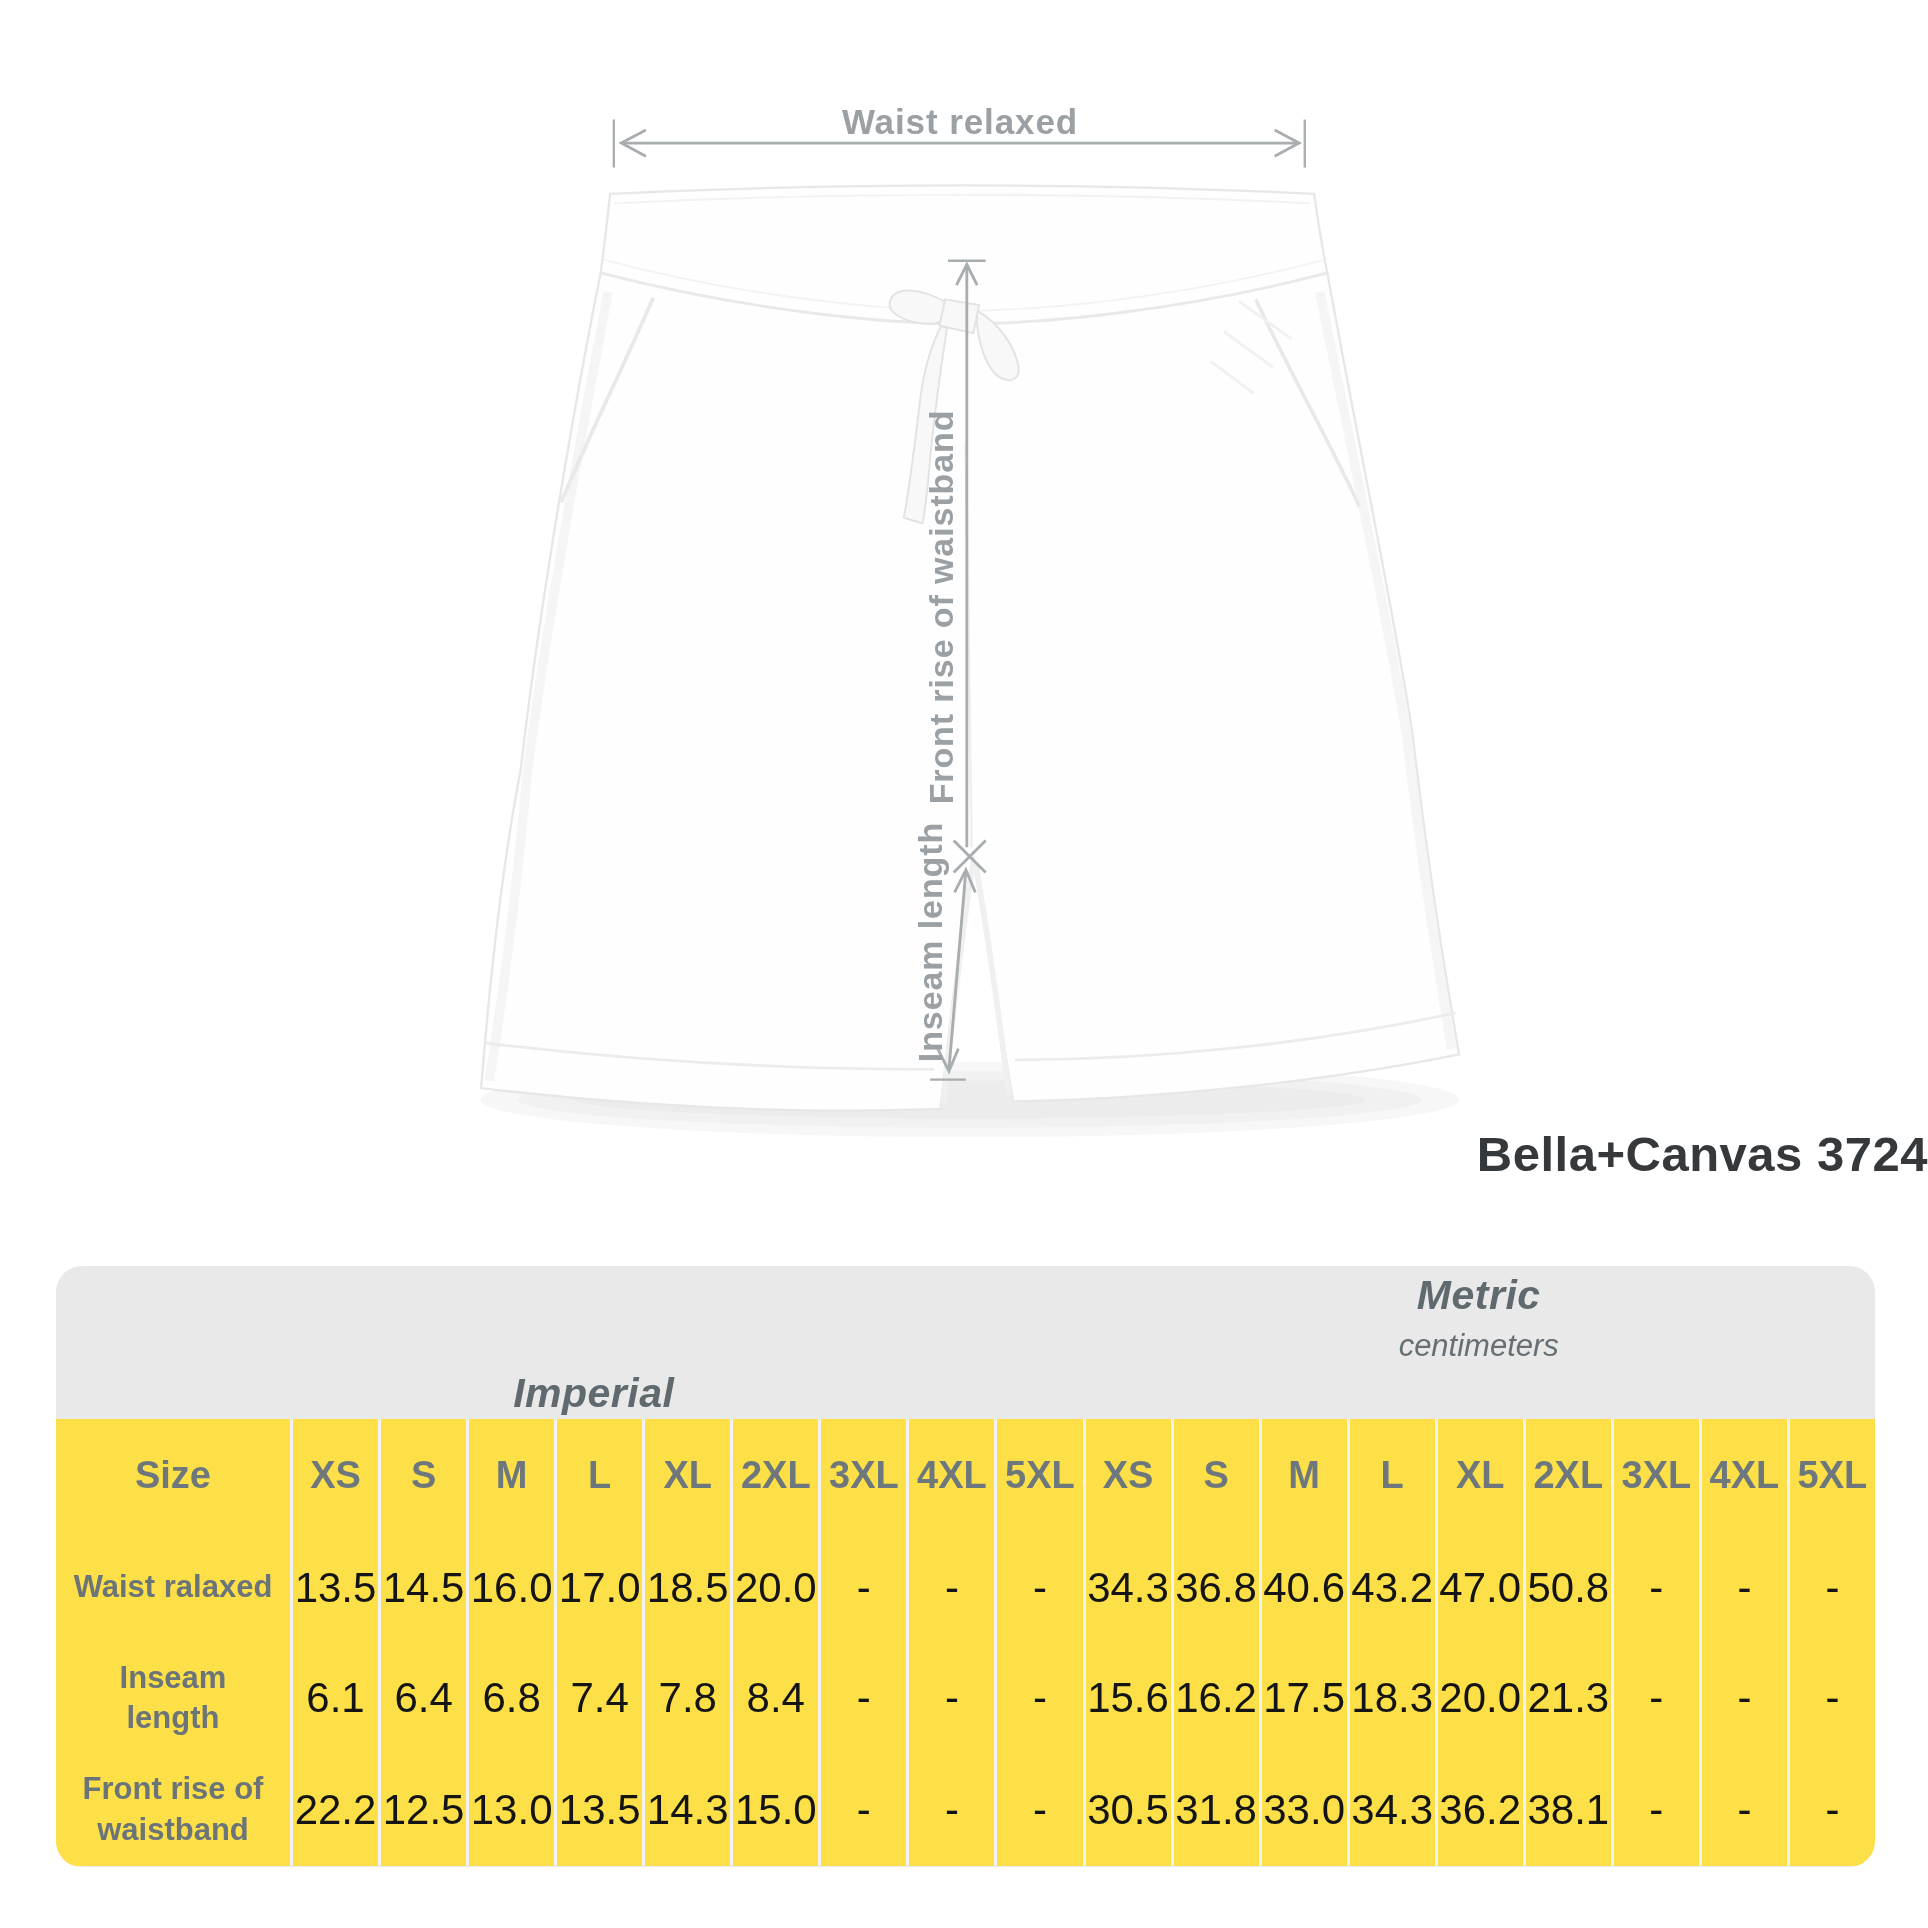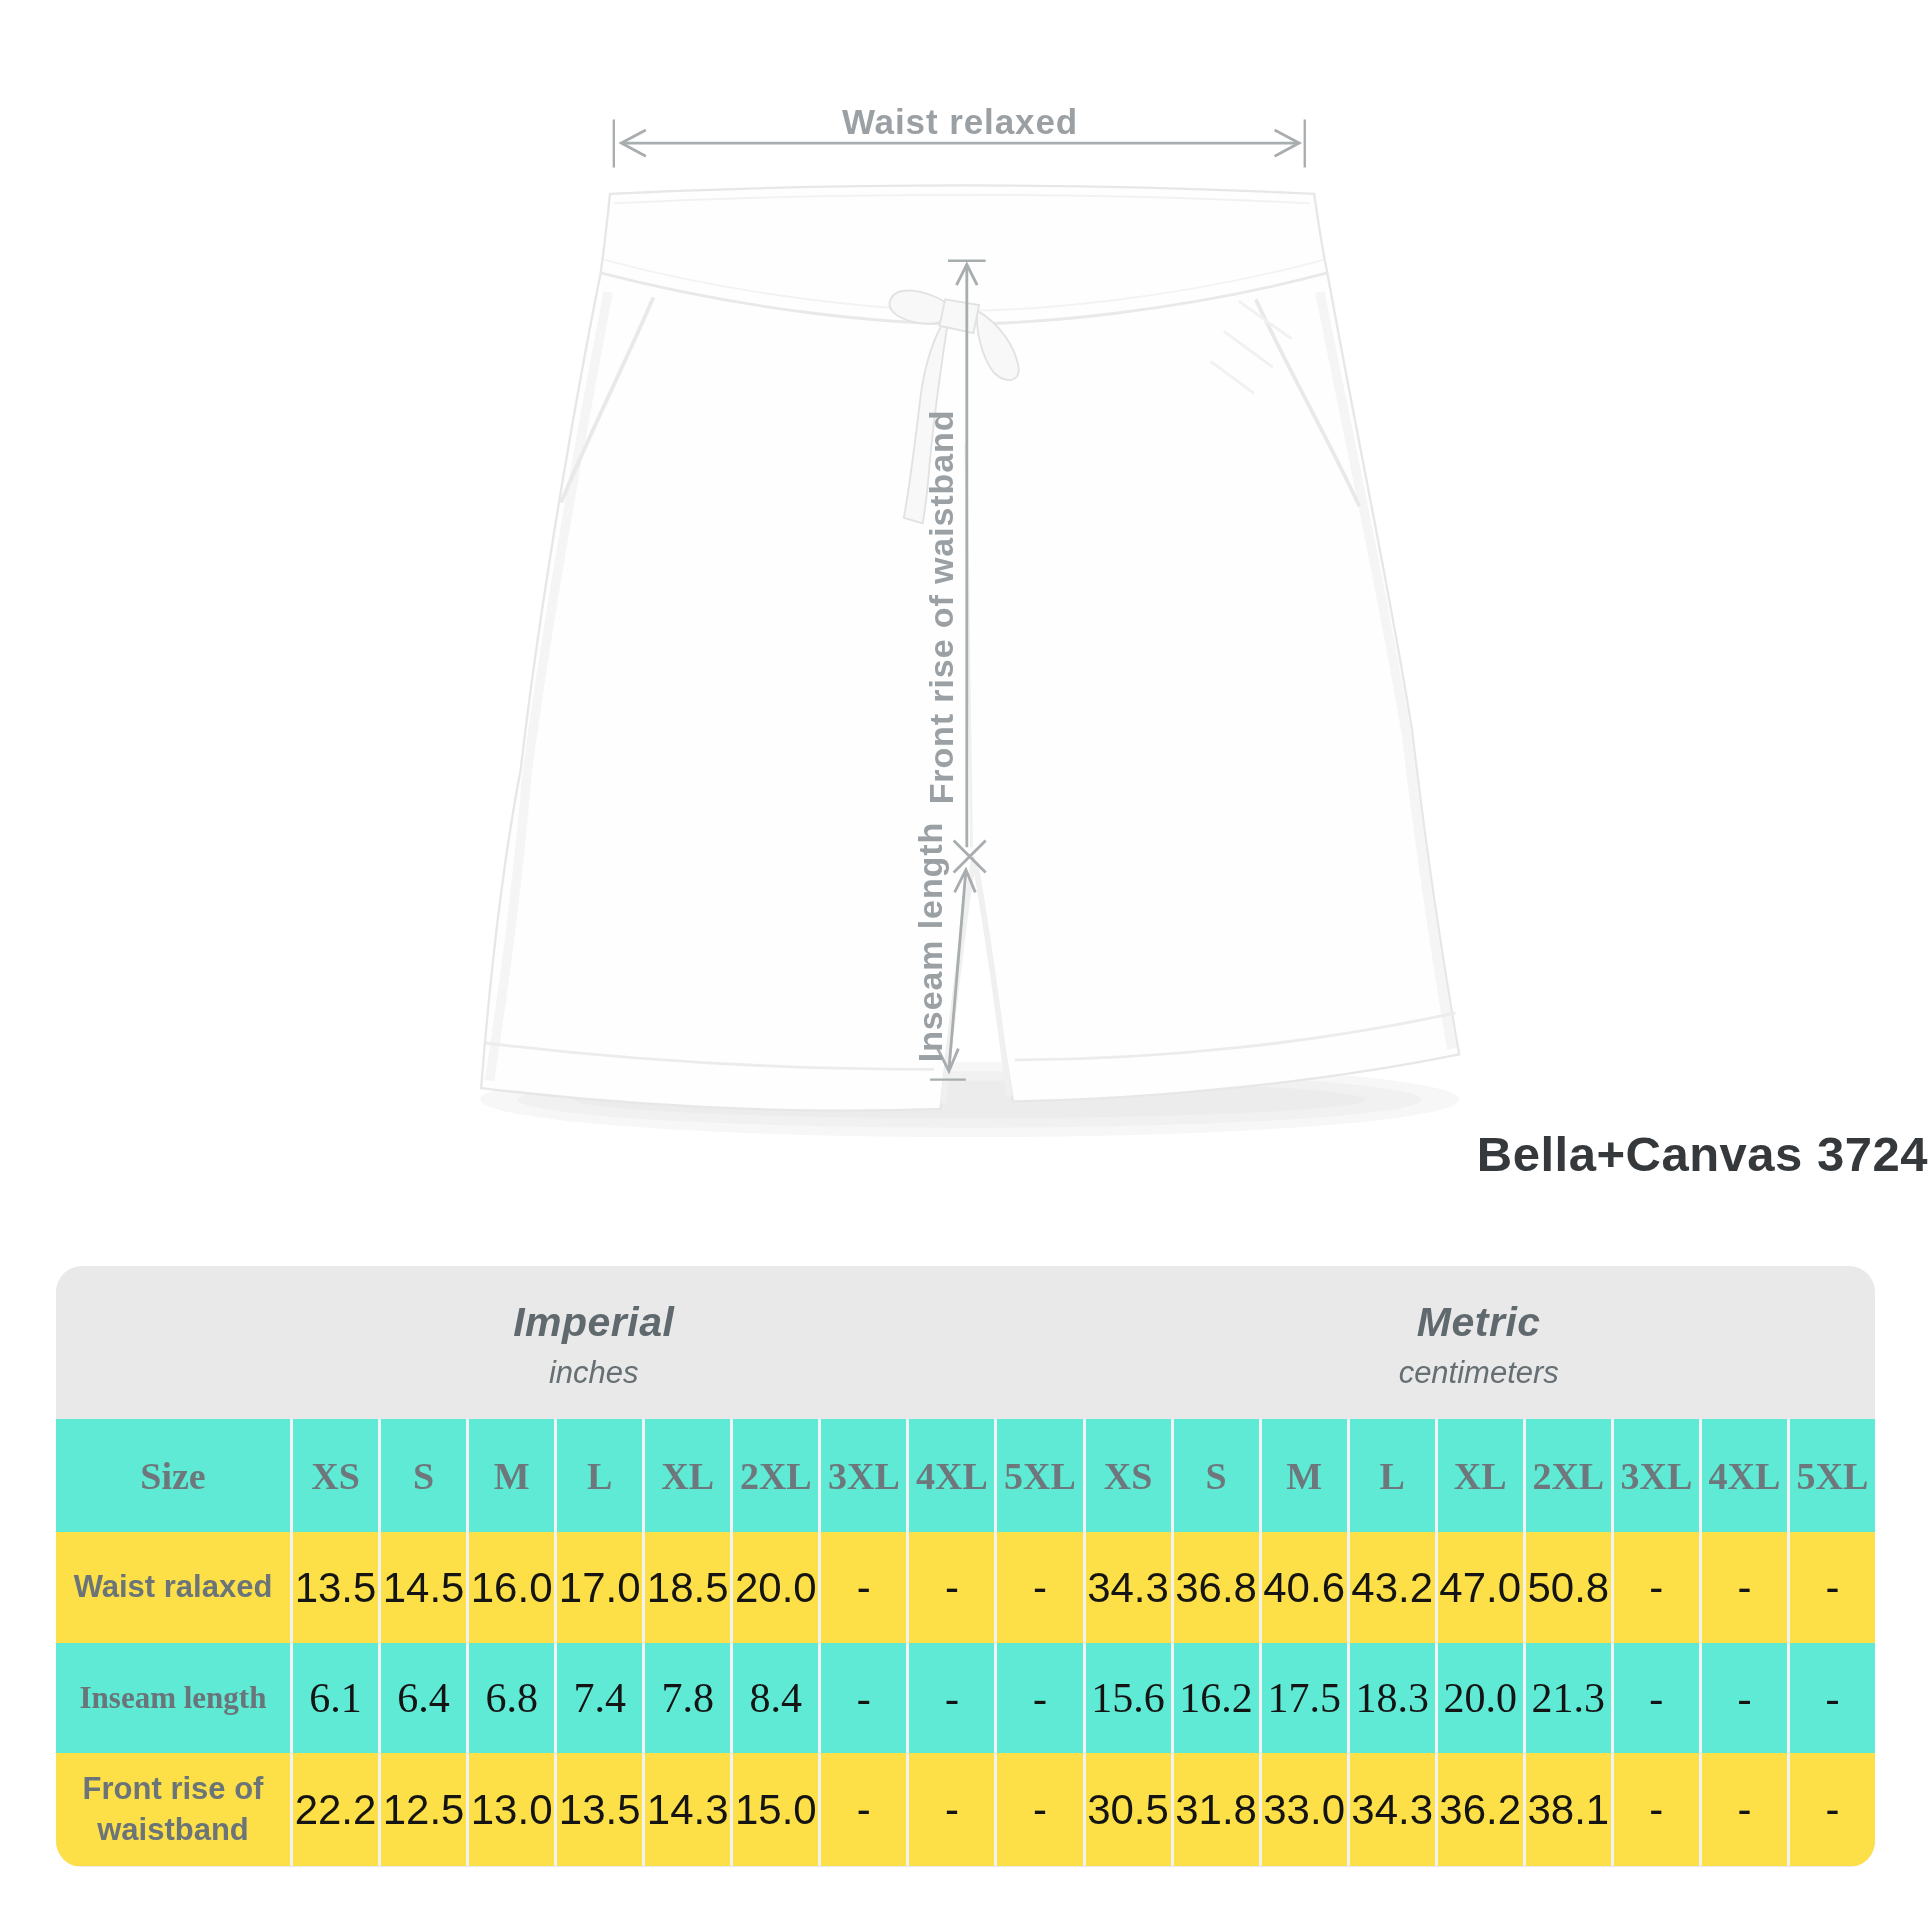--- a/index.html
+++ b/index.html
@@ -26,21 +26,21 @@
   .band{display:grid;grid-template-columns:234px repeat(18,1fr);height:153px;}
   .band-group{display:flex;flex-direction:column;align-items:center;justify-content:center;gap:9.4px;padding-top:5.6px;}
   .band-group.imperial{grid-column:1 / 11;padding-left:49px;}
   .band-group.metric{grid-column:11 / 20;}
   .band-title{font-size:41px;font-weight:bold;font-style:italic;color:#5f696e;letter-spacing:0.5px;}
   .band-sub{font-size:31px;font-style:italic;color:#666f73;}
 
   .grid{display:grid;grid-template-columns:234px repeat(18,1fr);}
   .cell{display:flex;align-items:center;justify-content:center;box-sizing:border-box;}
   .cell.sep{border-left:3.8px solid #f2f2f2;}
-  .cell.white{background:#5eead4;font-family:Liberation Serif, serif;}
+  .cell.white{background:#fde047;}
   .cell.gray{background:#fde047;}
   .rh0{height:113px;} .rh1{height:111px;} .rh2{height:110px;} .rh3{height:113px;}
   .hdr{font-size:38px;font-weight:bold;color:#6e787c;}
   .rowlbl{font-size:31px;font-weight:bold;color:#6b7478;text-align:center;line-height:1.3;padding:0 13px;}
   .val{font-size:42px;color:#141414;}
 </style>
 </head>
 <body>
 
 <div class="page">
@@ -119,27 +119,27 @@
 
     <div class="anno waist">Waist relaxed</div>
     <div class="anno rise">Front rise of waistband</div>
     <div class="anno inseam">Inseam length</div>
   </div>
 
   <div class="title">Bella+Canvas 3724</div>
 
   <div class="card">
     <div class="band">
+      <div class="band-group metric">
+        <div class="band-title">Metric</div>
+        <div class="band-sub">centimeters</div>
+      </div>
       <div class="band-group imperial">
         <div class="band-title">Imperial</div>
         <div class="band-sub">inches</div>
-      </div>
-      <div class="band-group metric">
-        <div class="band-title">Metric</div>
-        <div class="band-sub">centimeters</div>
       </div>
     </div>
     <div class="grid" id="chart-grid">
         <div class="cell white rh0 hdr">
           <span>Size</span>
         </div>
         <div class="cell white rh0 hdr sep">
           <span>XS</span>
         </div>
         <div class="cell white rh0 hdr sep">

